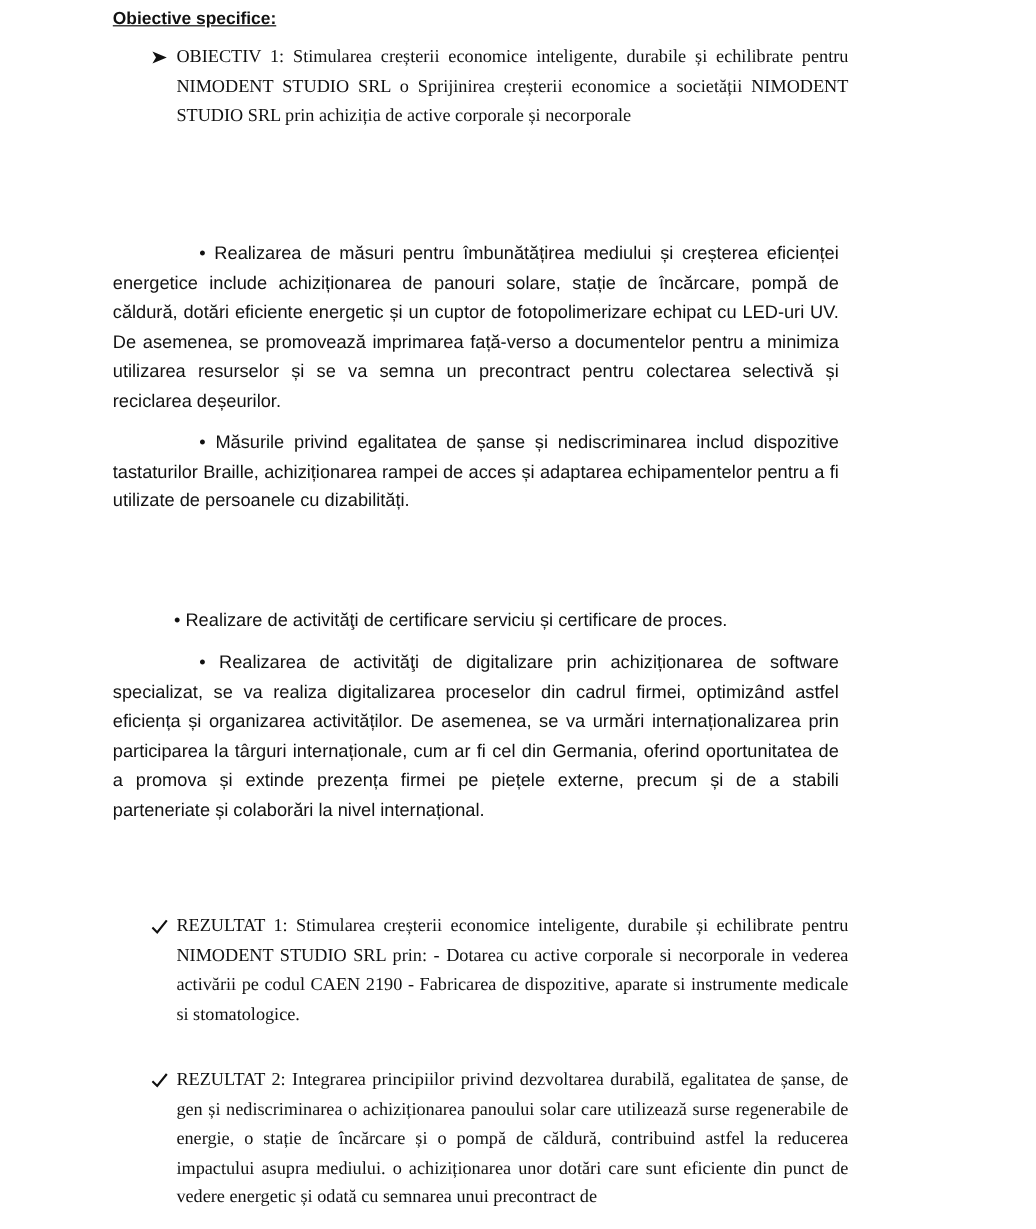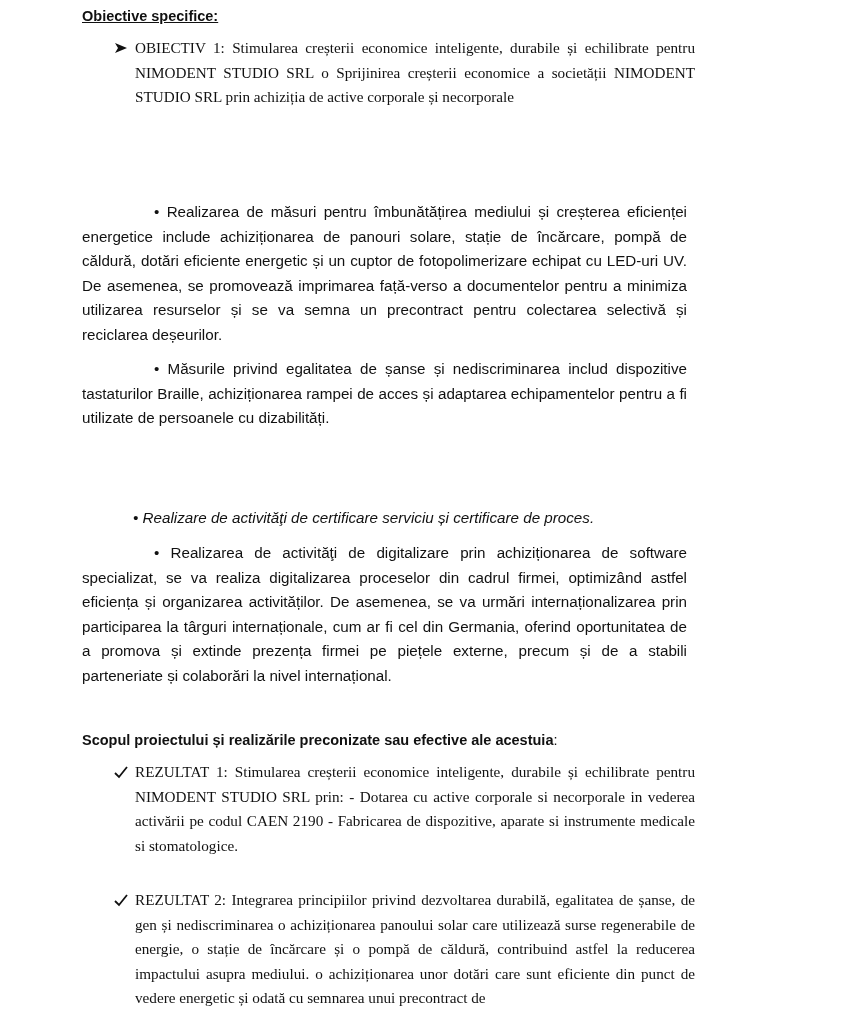--- a/index.html
+++ b/index.html
@@ -3,40 +3,40 @@
 <meta charset="utf-8">
 <style>
   html, body { margin: 0; padding: 0; background: #ffffff; }
   body {
     width: 863px; height: 1024px; overflow: hidden;
     font-family: "Liberation Sans", sans-serif;
     color: #111111;
     font-size: 15.2px;
     line-height: 24.5px;
   }
-  .page { position: relative; width: 755px; height: 1024px; }
+  .page { position: relative; width: 755px; height: 1024px; margin-left: 12px; }
   .heading {
     position: absolute; left: 82px; font-weight: bold; font-size: 14.5px;
   }
   .heading.underline { text-decoration: underline; }
   .bullet-row { position: absolute; left: 110px; right: 60px; font-family: Liberation Serif, serif; }
   .marker {
     position: absolute; left: 0; top: 0; width: 22px; text-align: center;
     font-size: 15px;
   }
   .bullet-text {
     margin-left: 25px; text-align: justify; text-align-last: left;
   }
   .para {
     position: absolute; left: 82px; right: 68px;
     text-align: justify; text-align-last: left;
     text-indent: 72px;
   }
   .sub-item {
-    position: absolute; left: 133px; right: 60px; font-style: italic;
+    position: absolute; left: 133px; right: 60px;
   }
   .arrow svg, .check svg { display: block; margin: 6px auto 0; }
 </style>
 </head>
 <body>
 
 <div class="page">
 
   <div class="heading underline" style="top:4px;">Obiective specifice:</div>
 
@@ -52,21 +52,20 @@
 
   <div class="para" style="top:200px;">• Realizarea de măsuri pentru îmbunătățirea mediului și creșterea eficienței energetice include achiziționarea de panouri solare, stație de încărcare, pompă de căldură, dotări eficiente energetic și un cuptor de fotopolimerizare echipat cu LED-uri UV. De asemenea, se promovează imprimarea față-verso a documentelor pentru a minimiza utilizarea resurselor și se va semna un precontract pentru colectarea selectivă și reciclarea deșeurilor.</div>
 
   <div class="para" style="top:357px;">• Măsurile privind egalitatea de șanse și nediscriminarea includ dispozitive tastaturilor Braille, achiziționarea rampei de acces și adaptarea echipamentelor pentru a fi utilizate de persoanele cu dizabilități.</div>
 
 
   <div class="sub-item" style="top:506px;">• Realizare de activităţi de certificare serviciu și certificare de proces.</div>
 
   <div class="para" style="top:541px;">• Realizarea de activităţi de digitalizare prin achiziționarea de software specializat, se va realiza digitalizarea proceselor din cadrul firmei, optimizând astfel eficiența și organizarea activităților. De asemenea, se va urmări internaționalizarea prin participarea la târguri internaționale, cum ar fi cel din Germania, oferind oportunitatea de a promova și extinde prezența firmei pe piețele externe, precum și de a stabili parteneriate și colaborări la nivel internațional.</div>
 
-  <div class="heading" style="top:728px;"><span>Scopul proiectului și realizările preconizate sau efective ale acestuia</span><span style="font-weight:normal;">:</span></div>
 
   <div class="bullet-row" style="top:760px;">
     <span class="marker check">
       <svg width="14" height="13" viewBox="0 0 14 13">
           <path d="M1 7 L5 11 L13 1" stroke="#111" stroke-width="1.8" fill="none"></path>
         </svg>
     </span>
     <div class="bullet-text">REZULTAT 1: Stimularea creșterii economice inteligente, durabile și echilibrate pentru NIMODENT STUDIO SRL prin: - Dotarea cu active corporale si necorporale in vederea activării pe codul CAEN 2190 - Fabricarea de dispozitive, aparate si instrumente medicale si stomatologice.</div>
   </div>
 

